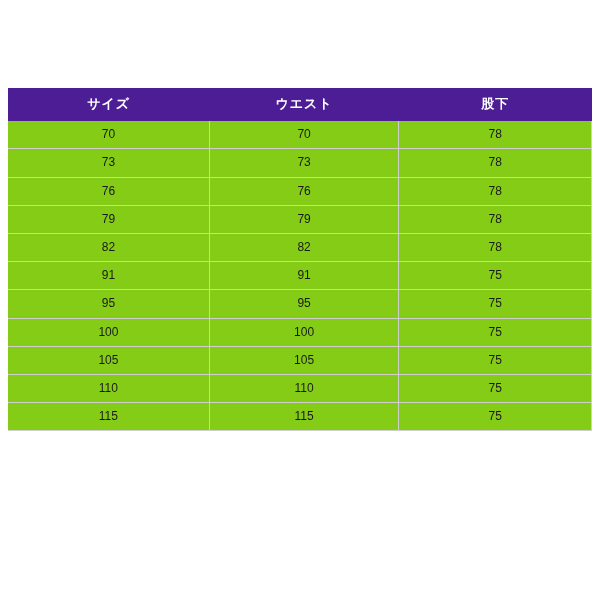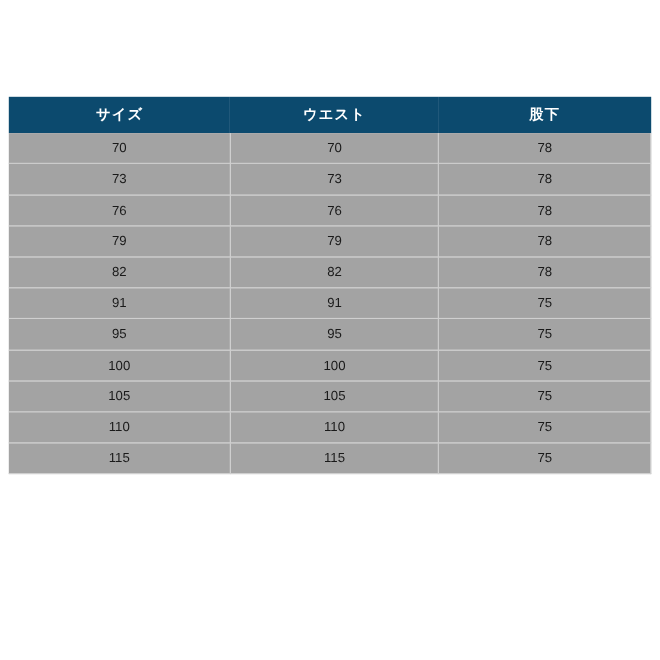--- a/index.html
+++ b/index.html
@@ -28,40 +28,40 @@
   table.size-table {
     border-collapse: collapse;
     width: 584px;
     table-layout: fixed;
   }
   table.size-table col.c1 { width: 34.5%; }
   table.size-table col.c2 { width: 32.5%; }
   table.size-table col.c3 { width: 33%; }
 
   table.size-table thead th {
-    background: #0c4a6e;
+    background: #4c1d95;
     color: #ffffff;
     font-size: 13px;
     font-weight: bold;
     letter-spacing: 1px;
     padding: 9px 4px 10px 4px;
     text-align: center;
     border: none;
     line-height: 1.1;
   }
   table.size-table tbody td {
     border: 1px solid #cfcfcf;
     border-left: none;
     border-right: none;
     font-size: 12px;
     color: #1a1a1a;
     text-align: center;
     padding: 7px 4px 7px 4px;
     line-height: 1.1;
-    background: #a3a3a3;
+    background: #84cc16;
   }
   table.size-table tbody tr td.col-sep {
     border-right: 1px solid #cfcfcf;
   }
   table.size-table tbody tr:first-child td {
     border-top: none;
   }
   table.size-table tbody tr:last-child td {
     border-bottom: 1px solid #cfcfcf;
   }

